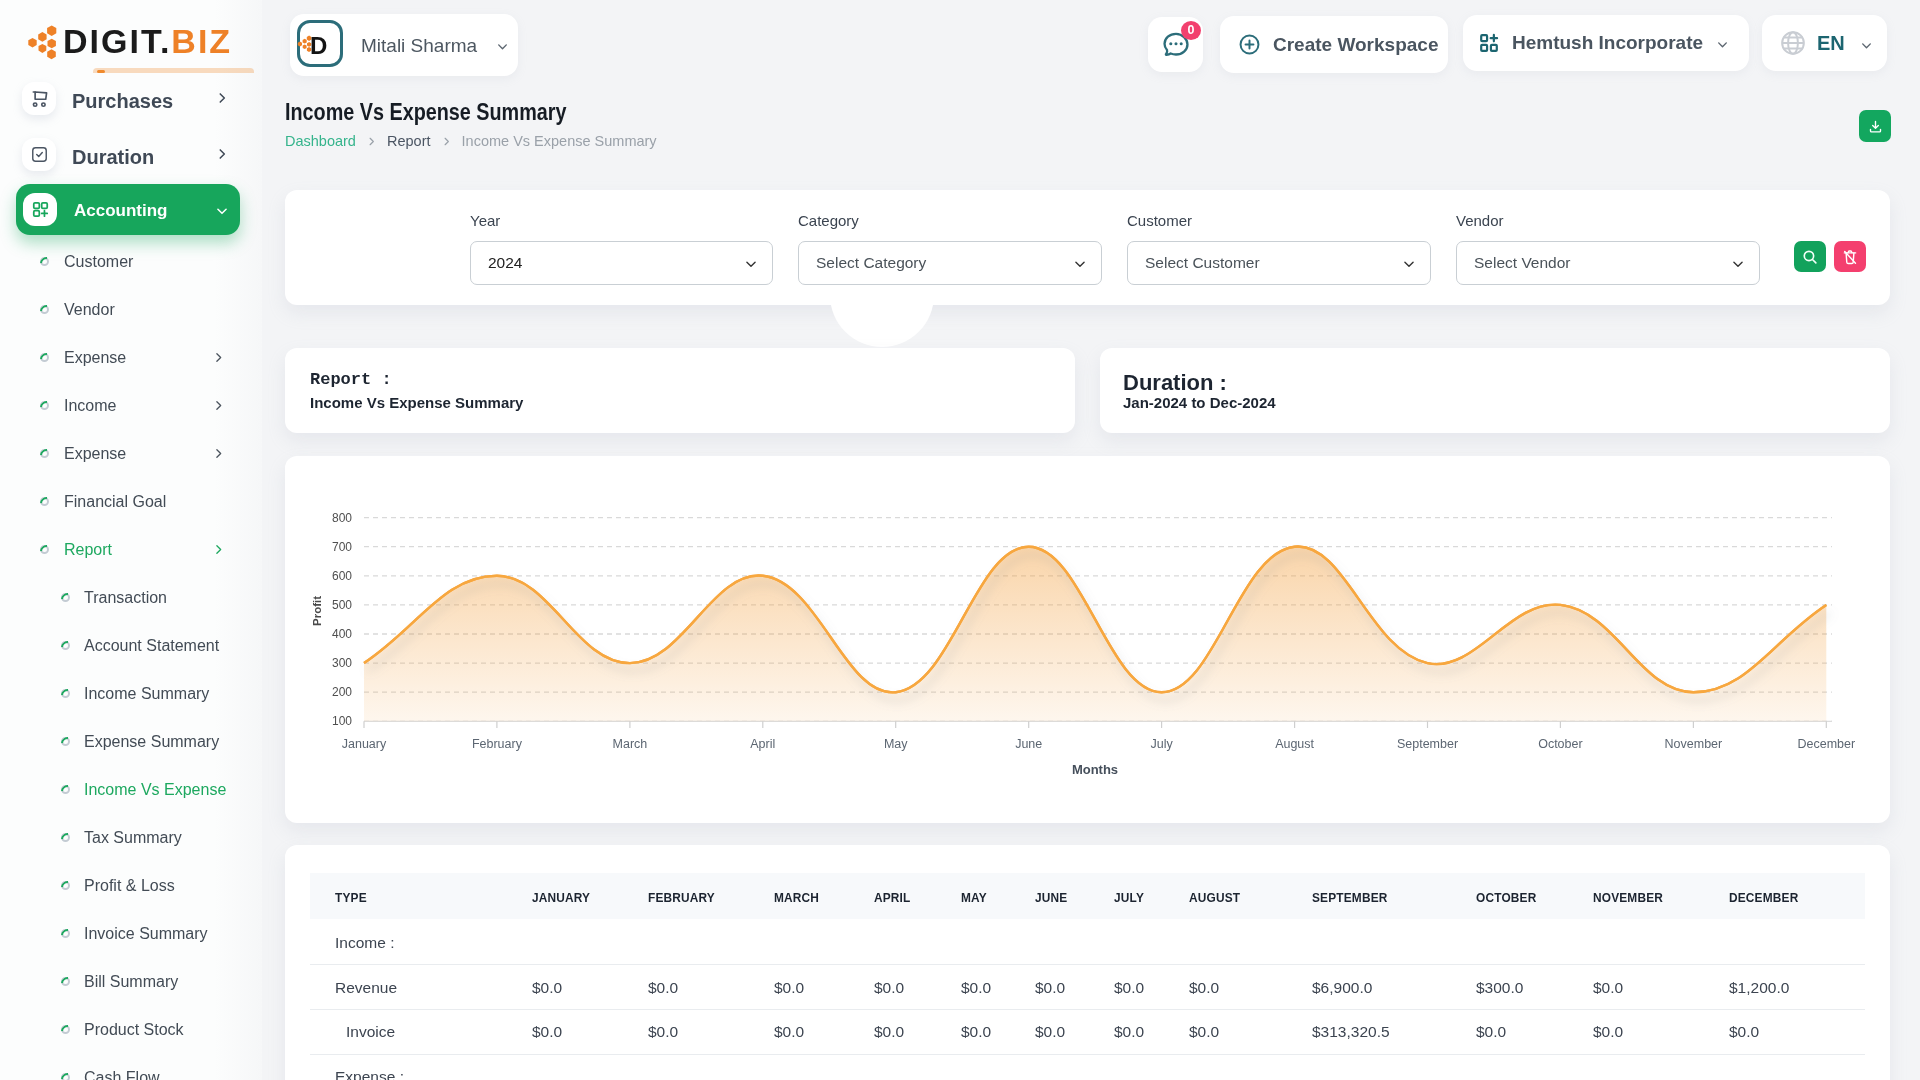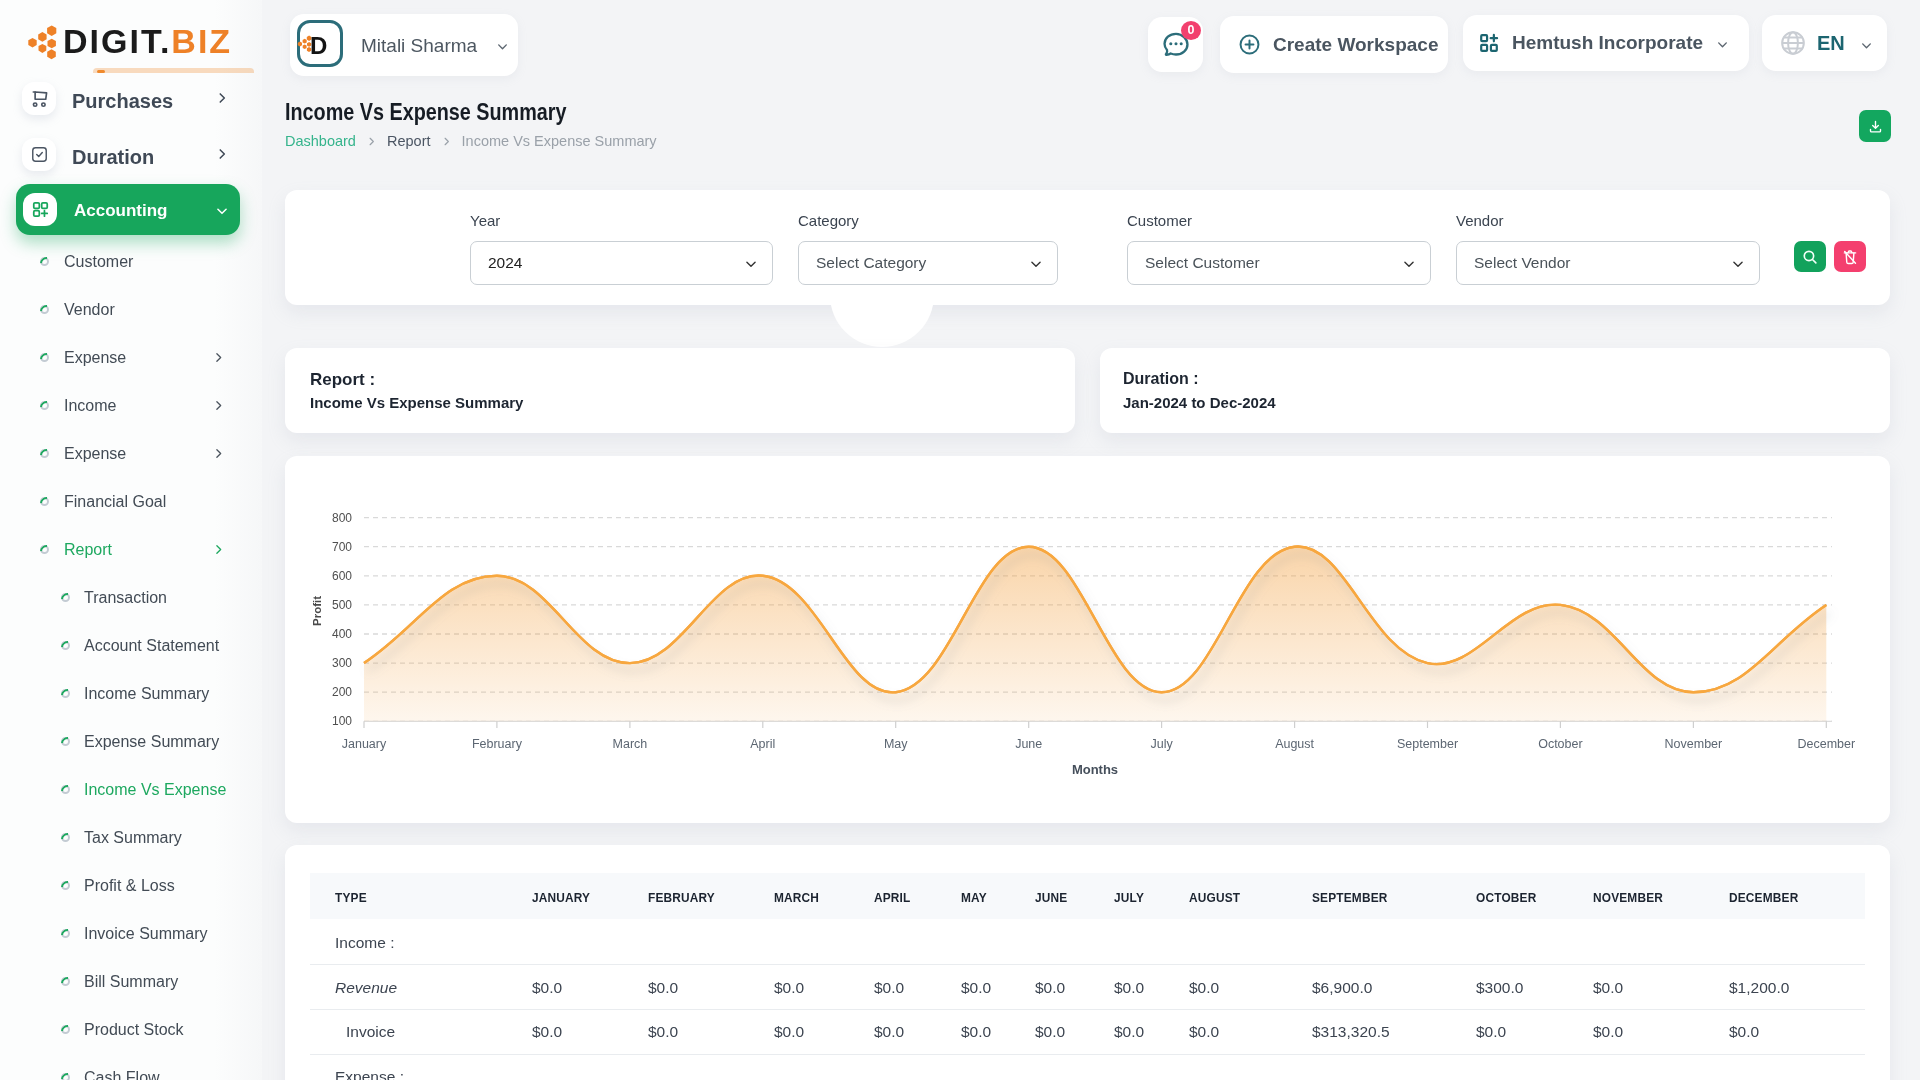--- a/index.html
+++ b/index.html
@@ -239,21 +239,21 @@
   <div class="flabel" style="left:470px;top:212px;">Year</div>
   <div class="flabel" style="left:798px;top:212px;">Category</div>
   <div class="flabel" style="left:1127px;top:212px;">Customer</div>
   <div class="flabel" style="left:1456px;top:212px;">Vendor</div>
 
   <div class="sel" style="left:470px;top:241px;width:303px;color:#222;">2024
     <svg width="14" height="14" viewBox="0 0 24 24" fill="none" stroke="#333" stroke-width="2.4" stroke-linecap="round" stroke-linejoin="round">
         <polyline points="5 9 12 16 19 9"></polyline>
       </svg>
   </div>
-  <div class="sel" style="left:798px;top:241px;width:260px;">Select Category
+  <div class="sel" style="left:798px;top:241px;width:304px;">Select Category
     <svg width="14" height="14" viewBox="0 0 24 24" fill="none" stroke="#333" stroke-width="2.4" stroke-linecap="round" stroke-linejoin="round">
         <polyline points="5 9 12 16 19 9"></polyline>
       </svg>
   </div>
   <div class="sel" style="left:1127px;top:241px;width:304px;">Select Customer
     <svg width="14" height="14" viewBox="0 0 24 24" fill="none" stroke="#333" stroke-width="2.4" stroke-linecap="round" stroke-linejoin="round">
         <polyline points="5 9 12 16 19 9"></polyline>
       </svg>
   </div>
   <div class="sel" style="left:1456px;top:241px;width:304px;">Select Vendor
@@ -275,23 +275,23 @@
         <path d="M6.8 6.5l.9 12.4a1.9 1.9 0 0 0 1.9 1.7h4.8a1.9 1.9 0 0 0 1.9-1.7l.9-12.4"></path>
         <path d="M5 4.6l14.3 15.8"></path>
       </svg>
   </div>
 
 </div>
 
 <div id="cards2">
   <div class="card" style="left:285px;top:348px;width:790px;height:85px;"></div>
   <div class="card" style="left:1100px;top:348px;width:790px;height:85px;"></div>
-  <div class="abs" style="left:310px;top:370px;font-size:17px;font-weight:700;color:#1d2531;">Report :</div>
+  <div class="abs" style="left:310px;top:370px;font-size:17px;font-weight:700;color:#1d2531;font-family:Liberation Mono, monospace;">Report :</div>
   <div class="abs" style="left:310px;top:394px;font-size:15px;font-weight:700;color:#1d2531;">Income Vs Expense Summary</div>
-  <div class="abs" style="left:1123px;top:370px;font-size:16px;font-weight:700;color:#1d2531;">Duration :</div>
+  <div class="abs" style="left:1123px;top:370px;font-size:22px;font-weight:700;color:#1d2531;">Duration :</div>
   <div class="abs" style="left:1123px;top:394px;font-size:15px;font-weight:700;color:#1d2531;">Jan-2024 to Dec-2024</div>
 </div>
 
 <div class="card" style="left:285px;top:456px;width:1605px;height:367px;"></div>
 <svg class="abs" style="left:285px;top:456px" width="1605" height="367" viewBox="0 0 1605 367">
 <defs>
       <linearGradient id="ag" x1="0" y1="61" x2="0" y2="266" gradientUnits="userSpaceOnUse">
 <stop offset="0" stop-color="#f3a243" stop-opacity="0.52"></stop>
         <stop offset="0.55" stop-color="#f3a243" stop-opacity="0.28"></stop>
         <stop offset="1" stop-color="#f3a243" stop-opacity="0.09"></stop>
@@ -359,21 +359,21 @@
 <div class="th" style="left:961px;top:890px;">MAY</div>
 <div class="th" style="left:1035px;top:890px;">JUNE</div>
 <div class="th" style="left:1114px;top:890px;">JULY</div>
 <div class="th" style="left:1189px;top:890px;">AUGUST</div>
 <div class="th" style="left:1312px;top:890px;">SEPTEMBER</div>
 <div class="th" style="left:1476px;top:890px;">OCTOBER</div>
 <div class="th" style="left:1593px;top:890px;">NOVEMBER</div>
 <div class="th" style="left:1729px;top:890px;">DECEMBER</div>
 <div class="td" style="left:335px;top:934px;">Income :</div>
 <div class="rline" style="top:964px;"></div>
-<div class="td" style="left:335px;top:979px;font-style:italic;">Revenue</div>
+<div class="td" style="left:335px;top:979px;">Revenue</div>
 <div class="td" style="left:532px;top:979px;">$0.0</div>
 <div class="td" style="left:648px;top:979px;">$0.0</div>
 <div class="td" style="left:774px;top:979px;">$0.0</div>
 <div class="td" style="left:874px;top:979px;">$0.0</div>
 <div class="td" style="left:961px;top:979px;">$0.0</div>
 <div class="td" style="left:1035px;top:979px;">$0.0</div>
 <div class="td" style="left:1114px;top:979px;">$0.0</div>
 <div class="td" style="left:1189px;top:979px;">$0.0</div>
 <div class="td" style="left:1312px;top:979px;">$6,900.0</div>
 <div class="td" style="left:1476px;top:979px;">$300.0</div>

